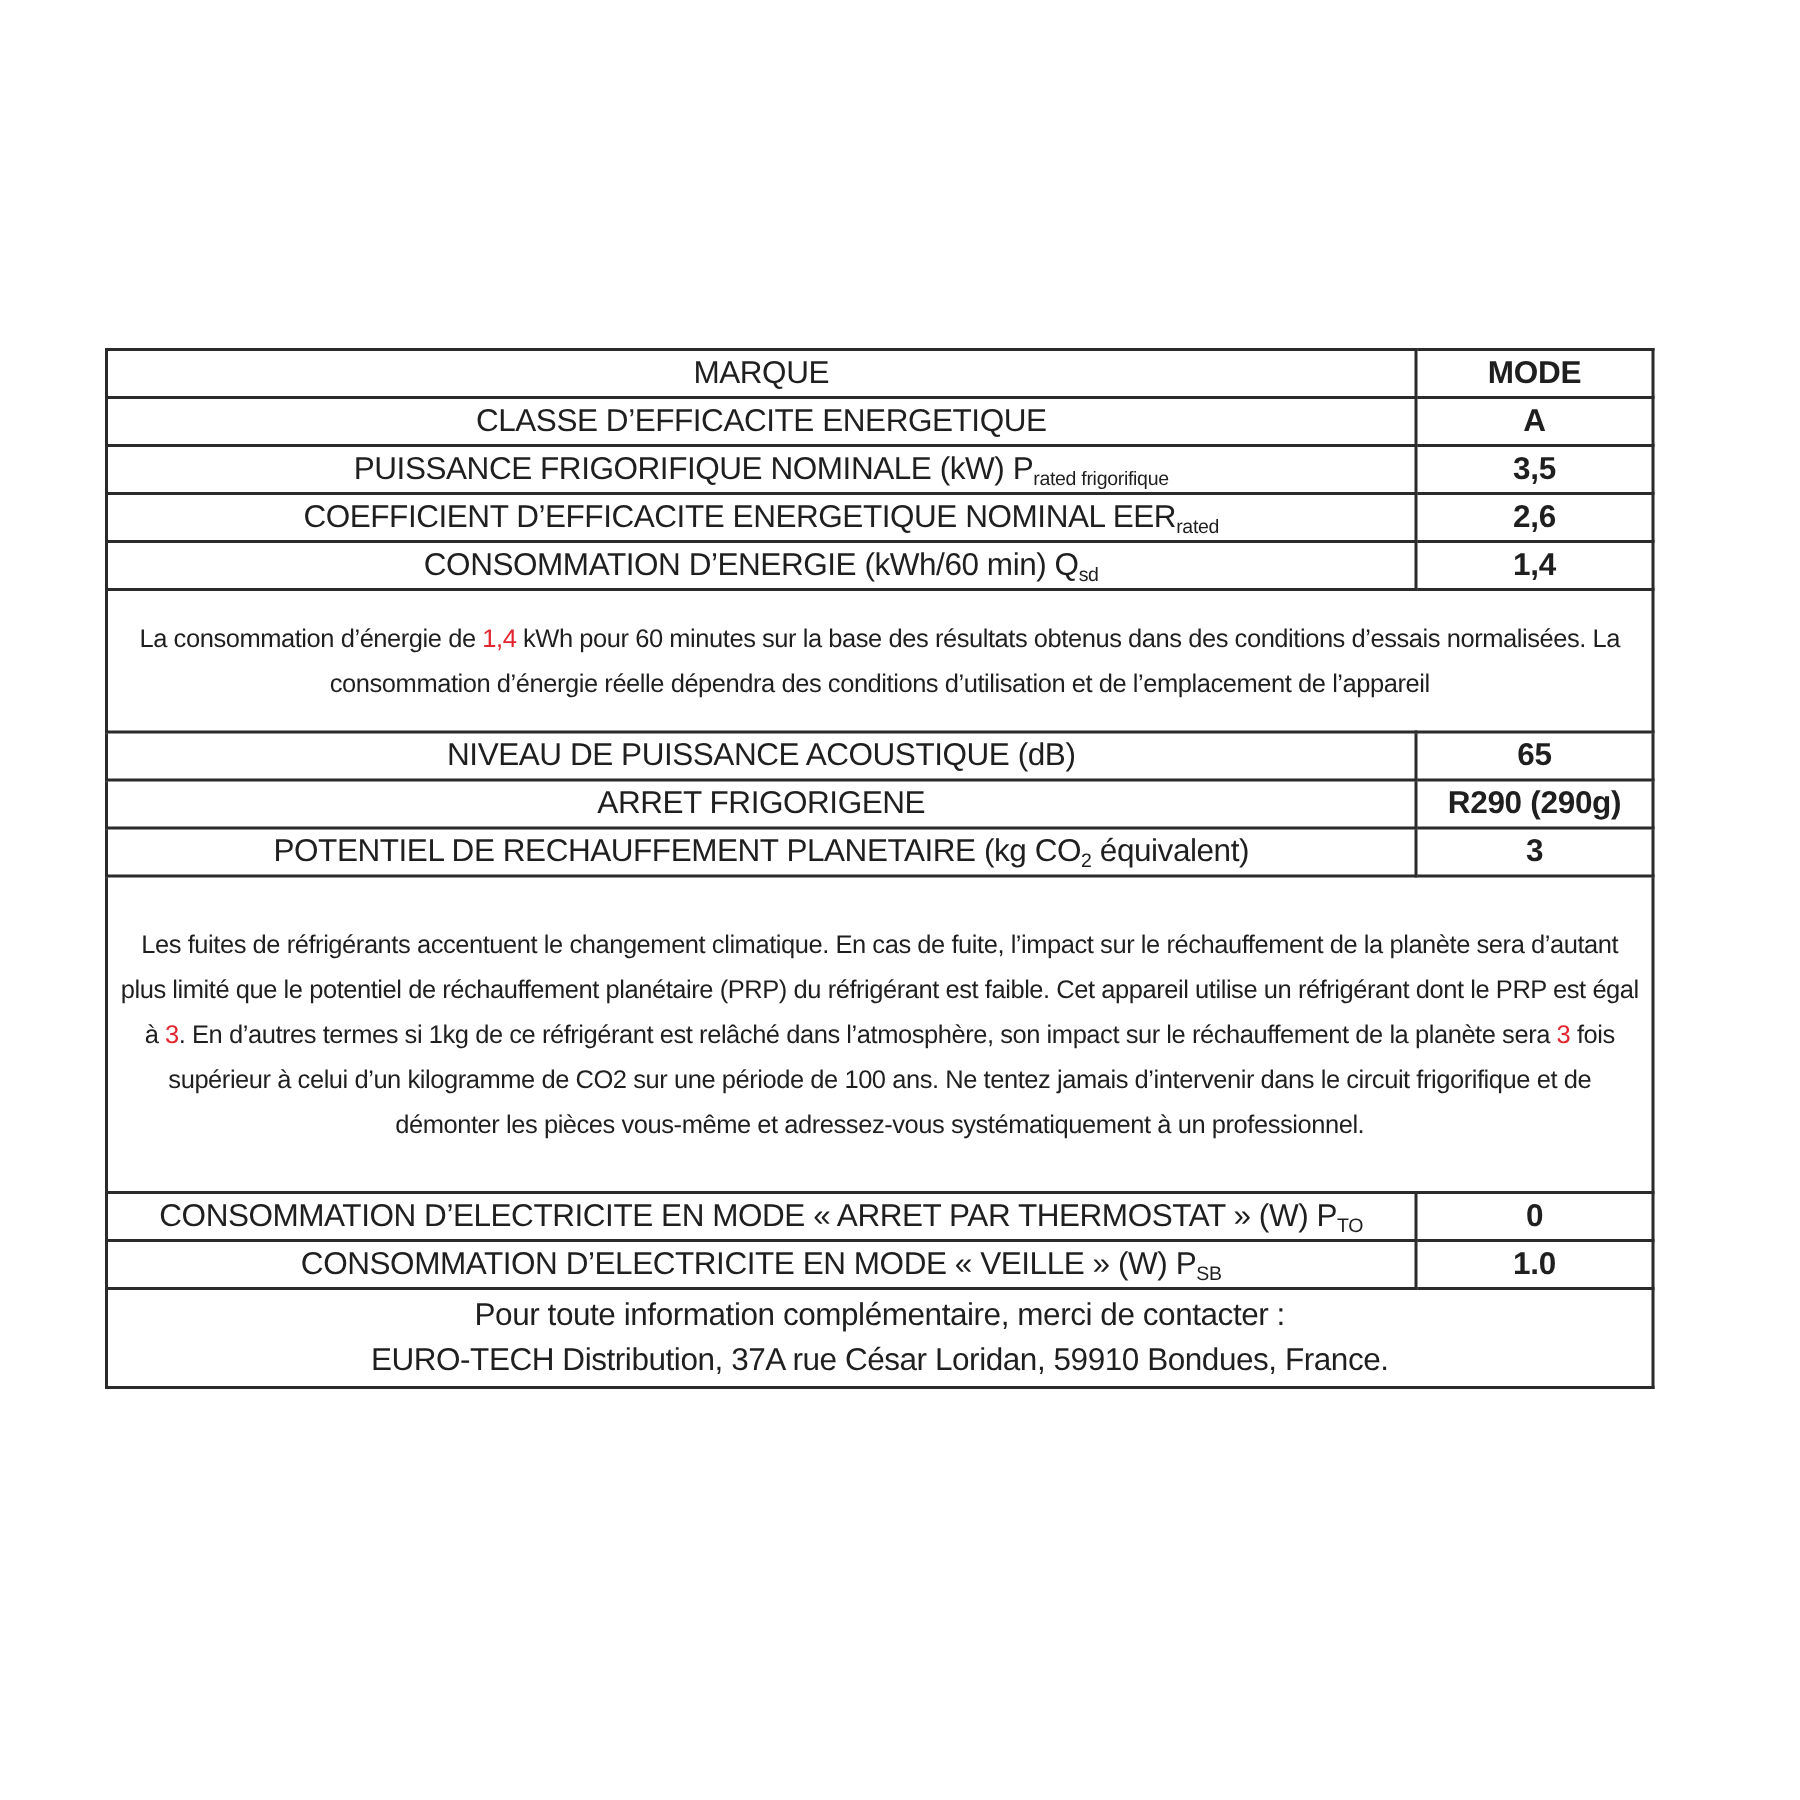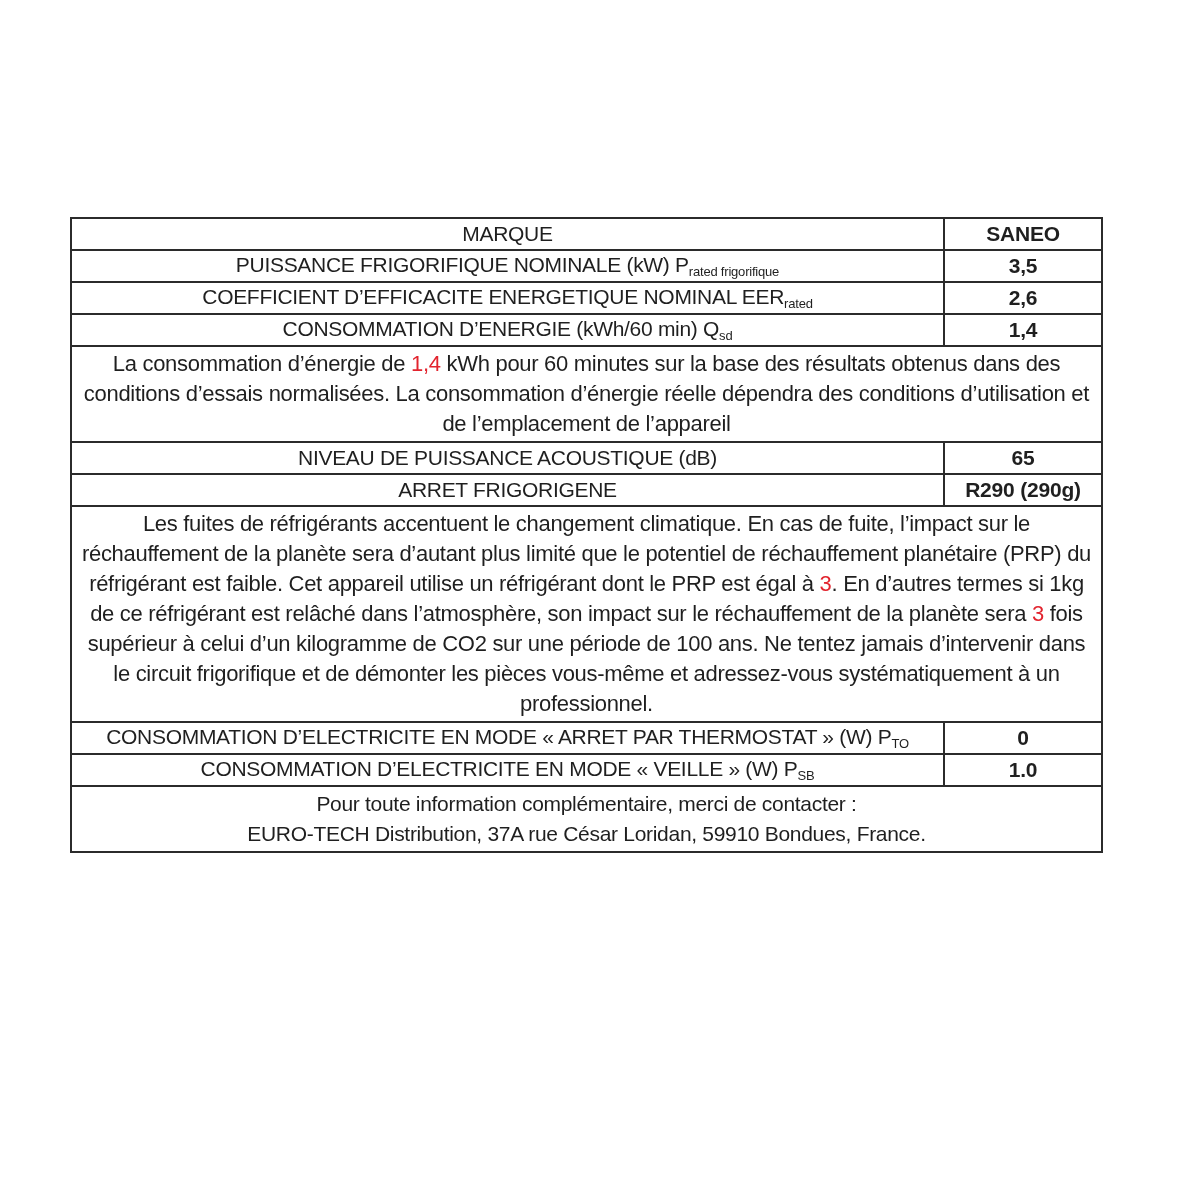--- a/index.html
+++ b/index.html
@@ -7,21 +7,21 @@
     padding: 0;
     width: 1200px;
     height: 1200px;
     background: #ffffff;
     font-family: "Liberation Sans", "DejaVu Sans", sans-serif;
     color: #1f1f1f;
   }
   .spec-table {
     position: absolute;
     left: 70px;
-    top: 217px;
+    top: 232px;
     border-collapse: collapse;
     table-layout: fixed;
   }
   .spec-table td {
     border: 2px solid #2b2b2b;
     text-align: center;
     vertical-align: middle;
     padding: 2px 8px;
     overflow: hidden;
   }
@@ -31,21 +31,21 @@
   .label-cell {
     font-size: 21px;
     letter-spacing: -0.3px;
   }
   .value-cell {
     font-size: 21px;
     font-weight: bold;
     letter-spacing: -0.2px;
   }
   .note-cell {
-    font-size: 22px;
+    font-size: 17px;
     line-height: 30px;
     letter-spacing: -0.3px;
     padding: 5px 12px;
   }
   .footer-cell {
     font-size: 21px;
     line-height: 30px;
     letter-spacing: -0.3px;
     padding: 3px 12px;
   }
@@ -63,24 +63,30 @@
   <colgroup>
     <col class="label-col">
     <col class="value-col">
   </colgroup>
 
   <tbody>
       <tr class="simple-row">
     <td class="label-cell">
       <span>MARQUE</span>
     </td>
-    <td class="value-cell">SANEO</td>
+    <td class="value-cell">MODE</td>
   </tr>
 
 
+  <tr class="simple-row">
+    <td class="label-cell">
+      <span>CLASSE D’EFFICACITE ENERGETIQUE</span>
+    </td>
+    <td class="value-cell">A</td>
+  </tr>
 
   <tr class="simple-row">
     <td class="label-cell">
       <span>PUISSANCE FRIGORIFIQUE NOMINALE (kW) P</span><span class="sub">rated frigorifique</span>
     </td>
     <td class="value-cell">3,5</td>
   </tr>
 
   <tr class="simple-row">
     <td class="label-cell">
@@ -109,20 +115,26 @@
     <td class="value-cell">65</td>
   </tr>
 
   <tr class="simple-row">
     <td class="label-cell">
       <span>ARRET FRIGORIGENE</span>
     </td>
     <td class="value-cell">R290 (290g)</td>
   </tr>
 
+  <tr class="simple-row">
+    <td class="label-cell">
+      <span>POTENTIEL DE RECHAUFFEMENT PLANETAIRE (kg CO</span><span class="sub">2</span><span> équivalent)</span>
+    </td>
+    <td class="value-cell">3</td>
+  </tr>
 
   <tr style="height:211px;">
     <td class="note-cell" colspan="2">
       <span>Les fuites de réfrigérants accentuent le changement climatique. En cas de fuite, l’impact sur le réchauffement de la planète sera d’autant plus limité que le potentiel de réchauffement planétaire (PRP) du réfrigérant est faible. Cet appareil utilise un réfrigérant dont le PRP est égal à </span><span class="red">3</span><span>. En d’autres termes si 1kg de ce réfrigérant est relâché dans l’atmosphère, son impact sur le réchauffement de la planète sera </span><span class="red">3</span><span> fois supérieur à celui d’un kilogramme de CO2 sur une période de 100 ans. Ne tentez jamais d’intervenir dans le circuit frigorifique et de démonter les pièces vous-même et adressez-vous systématiquement à un professionnel.</span>
     </td>
   </tr>
 
   <tr class="simple-row">
     <td class="label-cell">
       <span>CONSOMMATION D’ELECTRICITE EN MODE « ARRET PAR THERMOSTAT » (W) P</span><span class="sub">TO</span>

